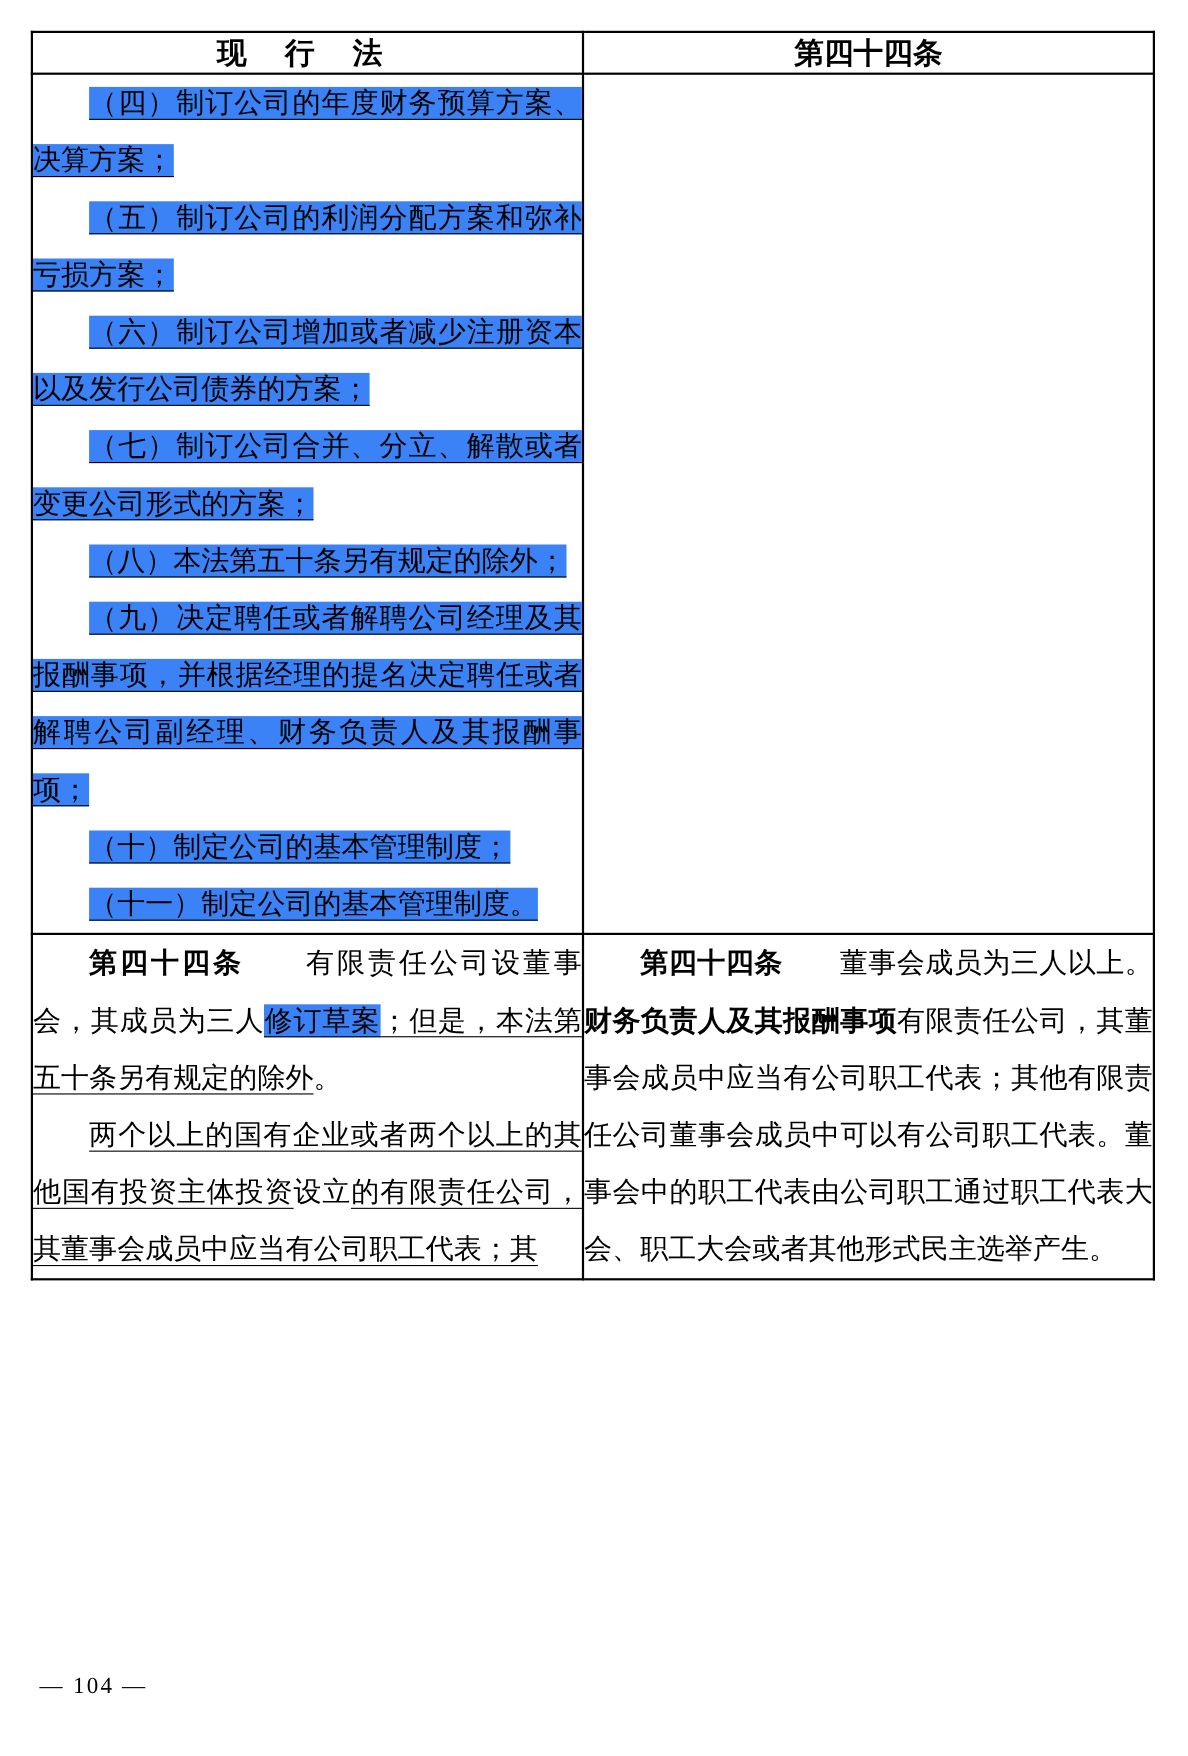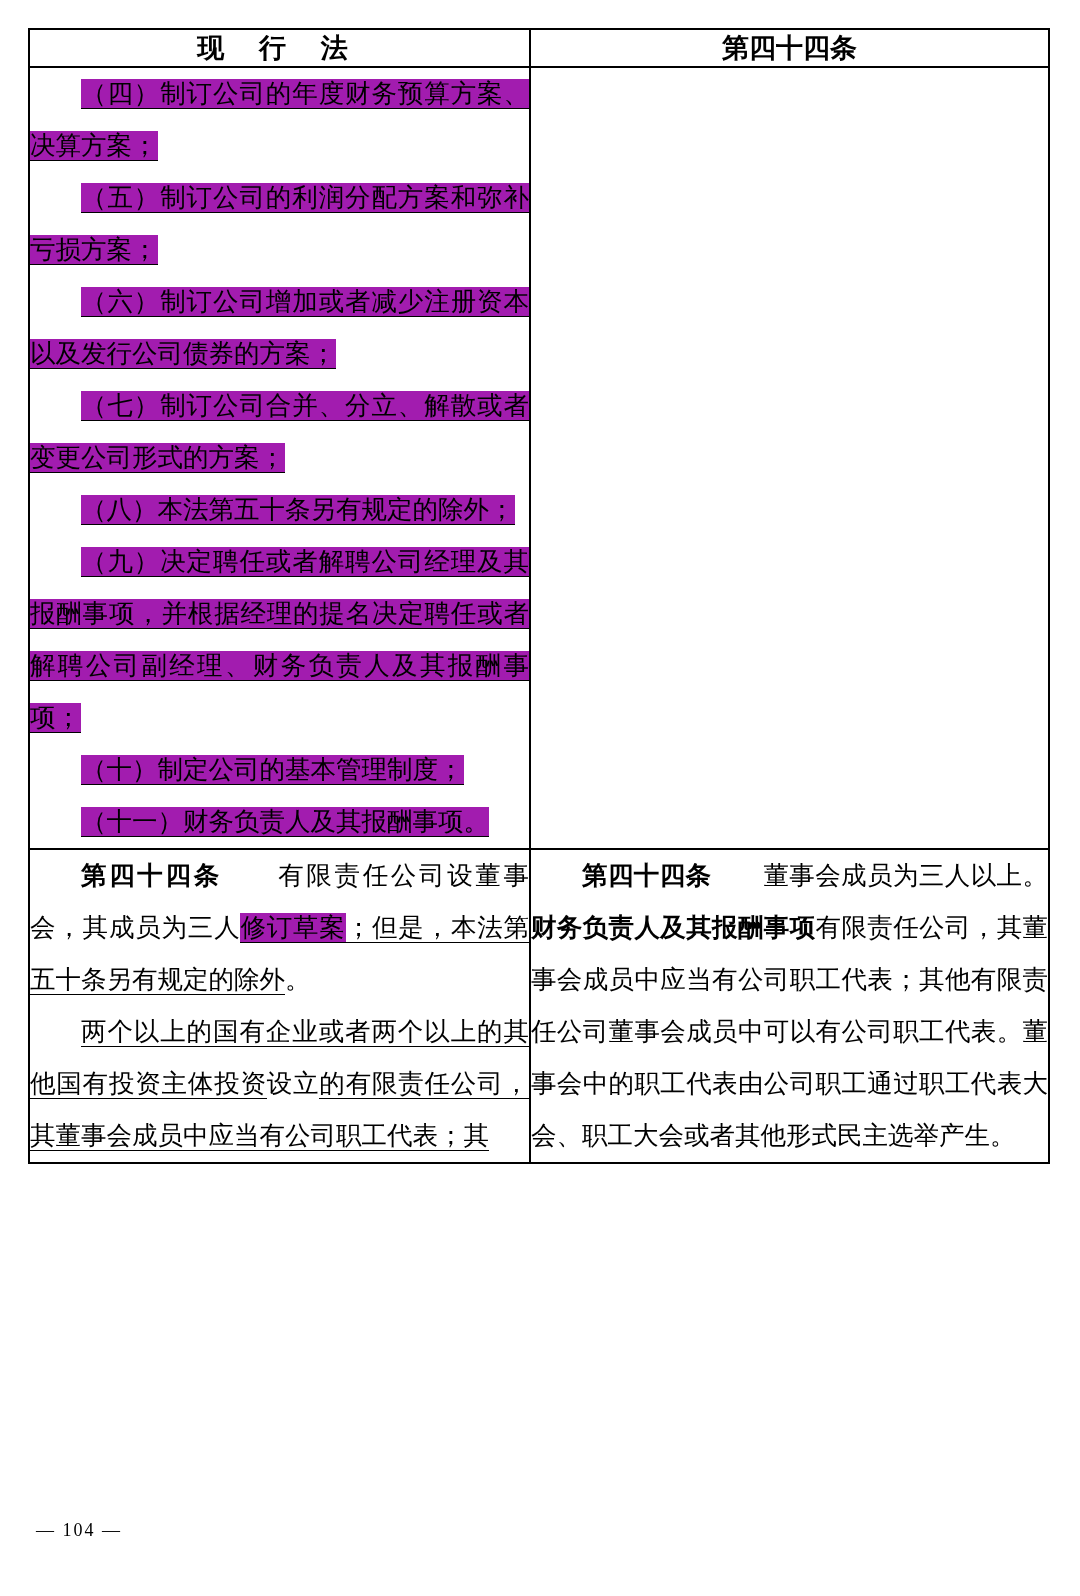--- a/index.html
+++ b/index.html
@@ -54,21 +54,21 @@
   }
   .cell-body p {
     margin: 0;
     text-align: justify;
     text-justify: inter-ideograph;
   }
   .indent {
     text-indent: 2em;
   }
   .hl {
-    background: #a21caf;
+    background: #3b82f6;
     border-bottom: 1px solid #000;
     box-decoration-break: clone;
     -webkit-box-decoration-break: clone;
   }
   .ul {
     border-bottom: 1px solid #000;
     box-decoration-break: clone;
     -webkit-box-decoration-break: clone;
   }
   .bold { font-weight: bold; }
@@ -76,21 +76,21 @@
     font-weight: bold;
   }
   .footer {
     position: absolute;
     left: 0;
     top: 1520px;
     width: 1080px;
     text-align: left;
     padding-left: 36px;
     box-sizing: border-box;
-    font-size: 18px;
+    font-size: 21px;
     letter-spacing: 2px;
     font-family: "Liberation Serif", "DejaVu Serif", serif;
   }
   .empty-cell { padding: 0; }
 </style>
 </head>
 <body>
 
 <div class="page">
 
@@ -113,21 +113,21 @@
       <tr>
         <td class="cell-body">
           <div>
               <p class="indent"><span class="hl">（四）制订公司的年度财务预算方案、决算方案；</span></p>
               <p class="indent"><span class="hl">（五）制订公司的利润分配方案和弥补亏损方案；</span></p>
               <p class="indent"><span class="hl">（六）制订公司增加或者减少注册资本以及发行公司债券的方案；</span></p>
               <p class="indent"><span class="hl">（七）制订公司合并、分立、解散或者变更公司形式的方案；</span></p>
               <p class="indent"><span class="hl">（八）本法第五十条另有规定的除外；</span></p>
               <p class="indent"><span class="hl">（九）决定聘任或者解聘公司经理及其报酬事项，并根据经理的提名决定聘任或者解聘公司副经理、财务负责人及其报酬事项；</span></p>
               <p class="indent"><span class="hl">（十）制定公司的基本管理制度；</span></p>
-              <p class="indent"><span class="hl">（十一）财务负责人及其报酬事项。</span></p>
+              <p class="indent"><span class="hl">（十一）制定公司的基本管理制度。</span></p>
             </div>
         </td>
         <td class="cell-body empty-cell">
           <div></div>
         </td>
       </tr>
       <tr>
         <td class="cell-body">
           <div>
               <p class="indent"><span class="artno">第四十四条</span><span>　　</span><span>有限责任公司设董事会，其成员为三人</span><span class="hl">修订草案</span><span class="ul">；但是，</span><span class="ul">本法第五十条另有规定的除外</span><span>。</span></p>

